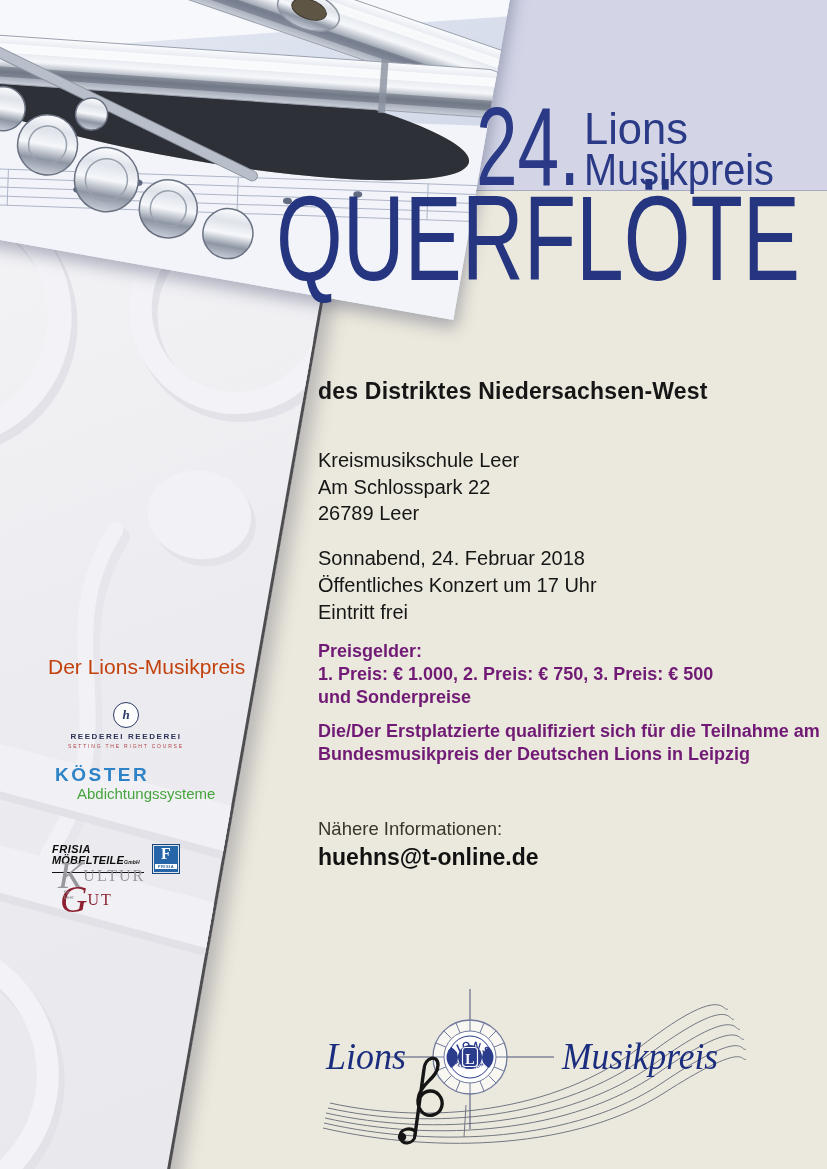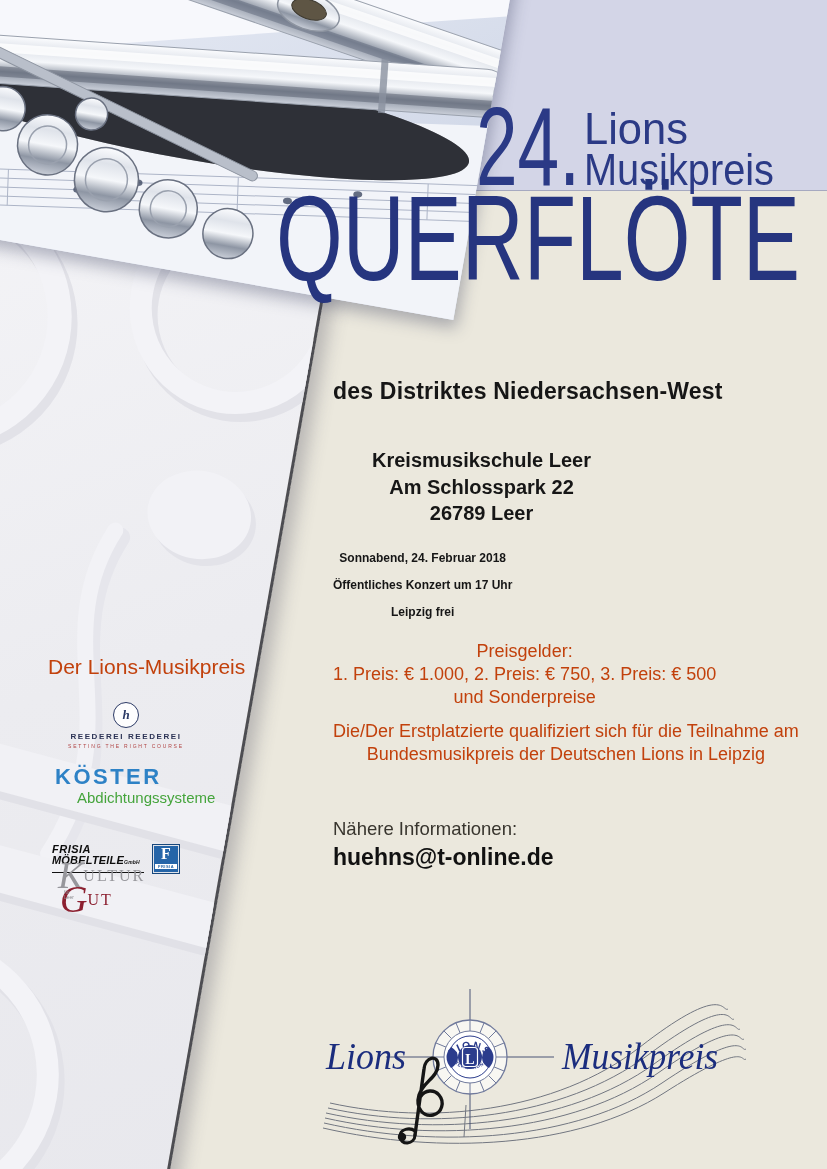--- a/index.html
+++ b/index.html
@@ -17,41 +17,41 @@
     border-right:3px solid #4d4d52;box-shadow:10px 4px 18px rgba(70,70,90,.30);overflow:hidden;}
   .gray-panel svg{display:block;}
   
   .photo{position:absolute;left:-50px;top:-122px;width:542px;height:398px;
     transform:rotate(10deg);box-shadow:4px 8px 16px rgba(50,55,85,.35);overflow:hidden;background:#dfe4f0;}
   
   .hdr-svg{position:absolute;overflow:visible;}
   .t-navy{fill:#2b3a86;}
   .querflote-svg{position:absolute;left:274px;top:186px;width:540px;height:112px;overflow:visible;}
   
-  .copy{position:absolute;left:333px;color:#161616;text-align:center;}
+  .copy{position:absolute;left:318px;color:#161616;}
   .subtitle{top:378px;font-size:23px;font-weight:bold;letter-spacing:.2px;}
-  .venue{top:447px;font-size:20px;font-weight:bold;line-height:26.5px;margin-left:39px;}
-  .event{top:545px;font-size:12px;font-weight:bold;line-height:27px;}
-  .grayblock{color:#c2410c;font-size:18px;line-height:23px;}
+  .venue{top:447px;font-size:20px;font-weight:normal;line-height:26.5px;}
+  .event{top:545px;font-size:20px;font-weight:normal;line-height:27px;}
+  .grayblock{color:#701a75;font-size:18px;line-height:23px;font-weight:bold;}
   .prizes{top:640px;}
   .qual{top:720px;}
   .infolabel{top:818px;font-size:18.5px;color:#38352e;}
   .email{top:844px;font-size:23px;font-weight:bold;color:#111;}
   .webline{top:876px;font-size:18.5px;color:#38352e;}
   .webline b{font-size:23px;color:#111;}
   
   .sp-intro{position:absolute;left:48px;top:655px;font-size:21px;line-height:23px;color:#c2410c;}
   .hartmann{position:absolute;left:50px;top:702px;width:152px;text-align:center;}
   .hart-circle{width:24px;height:24px;border:1.4px solid #2c3a66;border-radius:50%;margin:0 auto 4px;
      display:flex;align-items:center;justify-content:center;
      font-family:"Liberation Serif",serif;font-style:italic;font-weight:bold;font-size:13px;color:#2c3a66;background:#fdfdfe;}
   .hart-name{font-size:8px;letter-spacing:1.6px;color:#2c3355;font-weight:bold;white-space:nowrap;}
   .hart-tag{font-size:5px;letter-spacing:1.8px;color:#b04343;margin-top:2px;white-space:nowrap;}
   .koester{position:absolute;left:55px;top:764px;}
-  .koester-name{font-size:22px;font-weight:bold;color:#2e82c6;letter-spacing:2.5px;}
+  .koester-name{font-size:19px;font-weight:bold;color:#2e82c6;letter-spacing:2.5px;}
   .koester-sub{font-size:15px;color:#45a43c;margin:-1px 8px 0 22px;}
   .frisia{position:absolute;left:52px;top:844px;display:flex;align-items:flex-start;}
   .frisia-text{font-style:italic;font-weight:bold;color:#0d0d0d;line-height:11px;}
   .fr1{font-size:11px;letter-spacing:.5px;}
   .fr2{font-size:11px;letter-spacing:.2px;}
   .fr2 span{font-size:5px;font-weight:bold;}
   .frisia-rule{width:92px;border-top:1.6px solid #111;margin-top:4px;}
   .frisia-badge{width:26px;height:28px;background:#2565a8;border:1px solid #17477c;margin-left:8px;
      display:flex;flex-direction:column;align-items:center;justify-content:flex-start;box-shadow:0 0 0 1px #dfe3ea inset;}
   .frisia-badge .f{color:#fff;font-family:"Liberation Serif",serif;font-weight:bold;font-size:16px;line-height:18px;}
@@ -213,21 +213,21 @@
 
   <div class="copy venue">
     <div>Kreismusikschule Leer</div>
     <div>Am Schlosspark 22</div>
     <div>26789 Leer</div>
   </div>
 
   <div class="copy event">
     <div>Sonnabend, 24. Februar 2018</div>
     <div>Öffentliches Konzert um 17 Uhr</div>
-    <div>Leipzig frei</div>
+    <div>Eintritt frei</div>
   </div>
 
   <div class="copy grayblock prizes">
     <div>Preisgelder:</div>
     <div>1. Preis: € 1.000, 2. Preis: € 750, 3. Preis: € 500</div>
     <div>und Sonderpreise</div>
   </div>
 
   <div class="copy grayblock qual">
     <div>Die/Der Erstplatzierte qualifiziert sich für die Teilnahme am</div>

